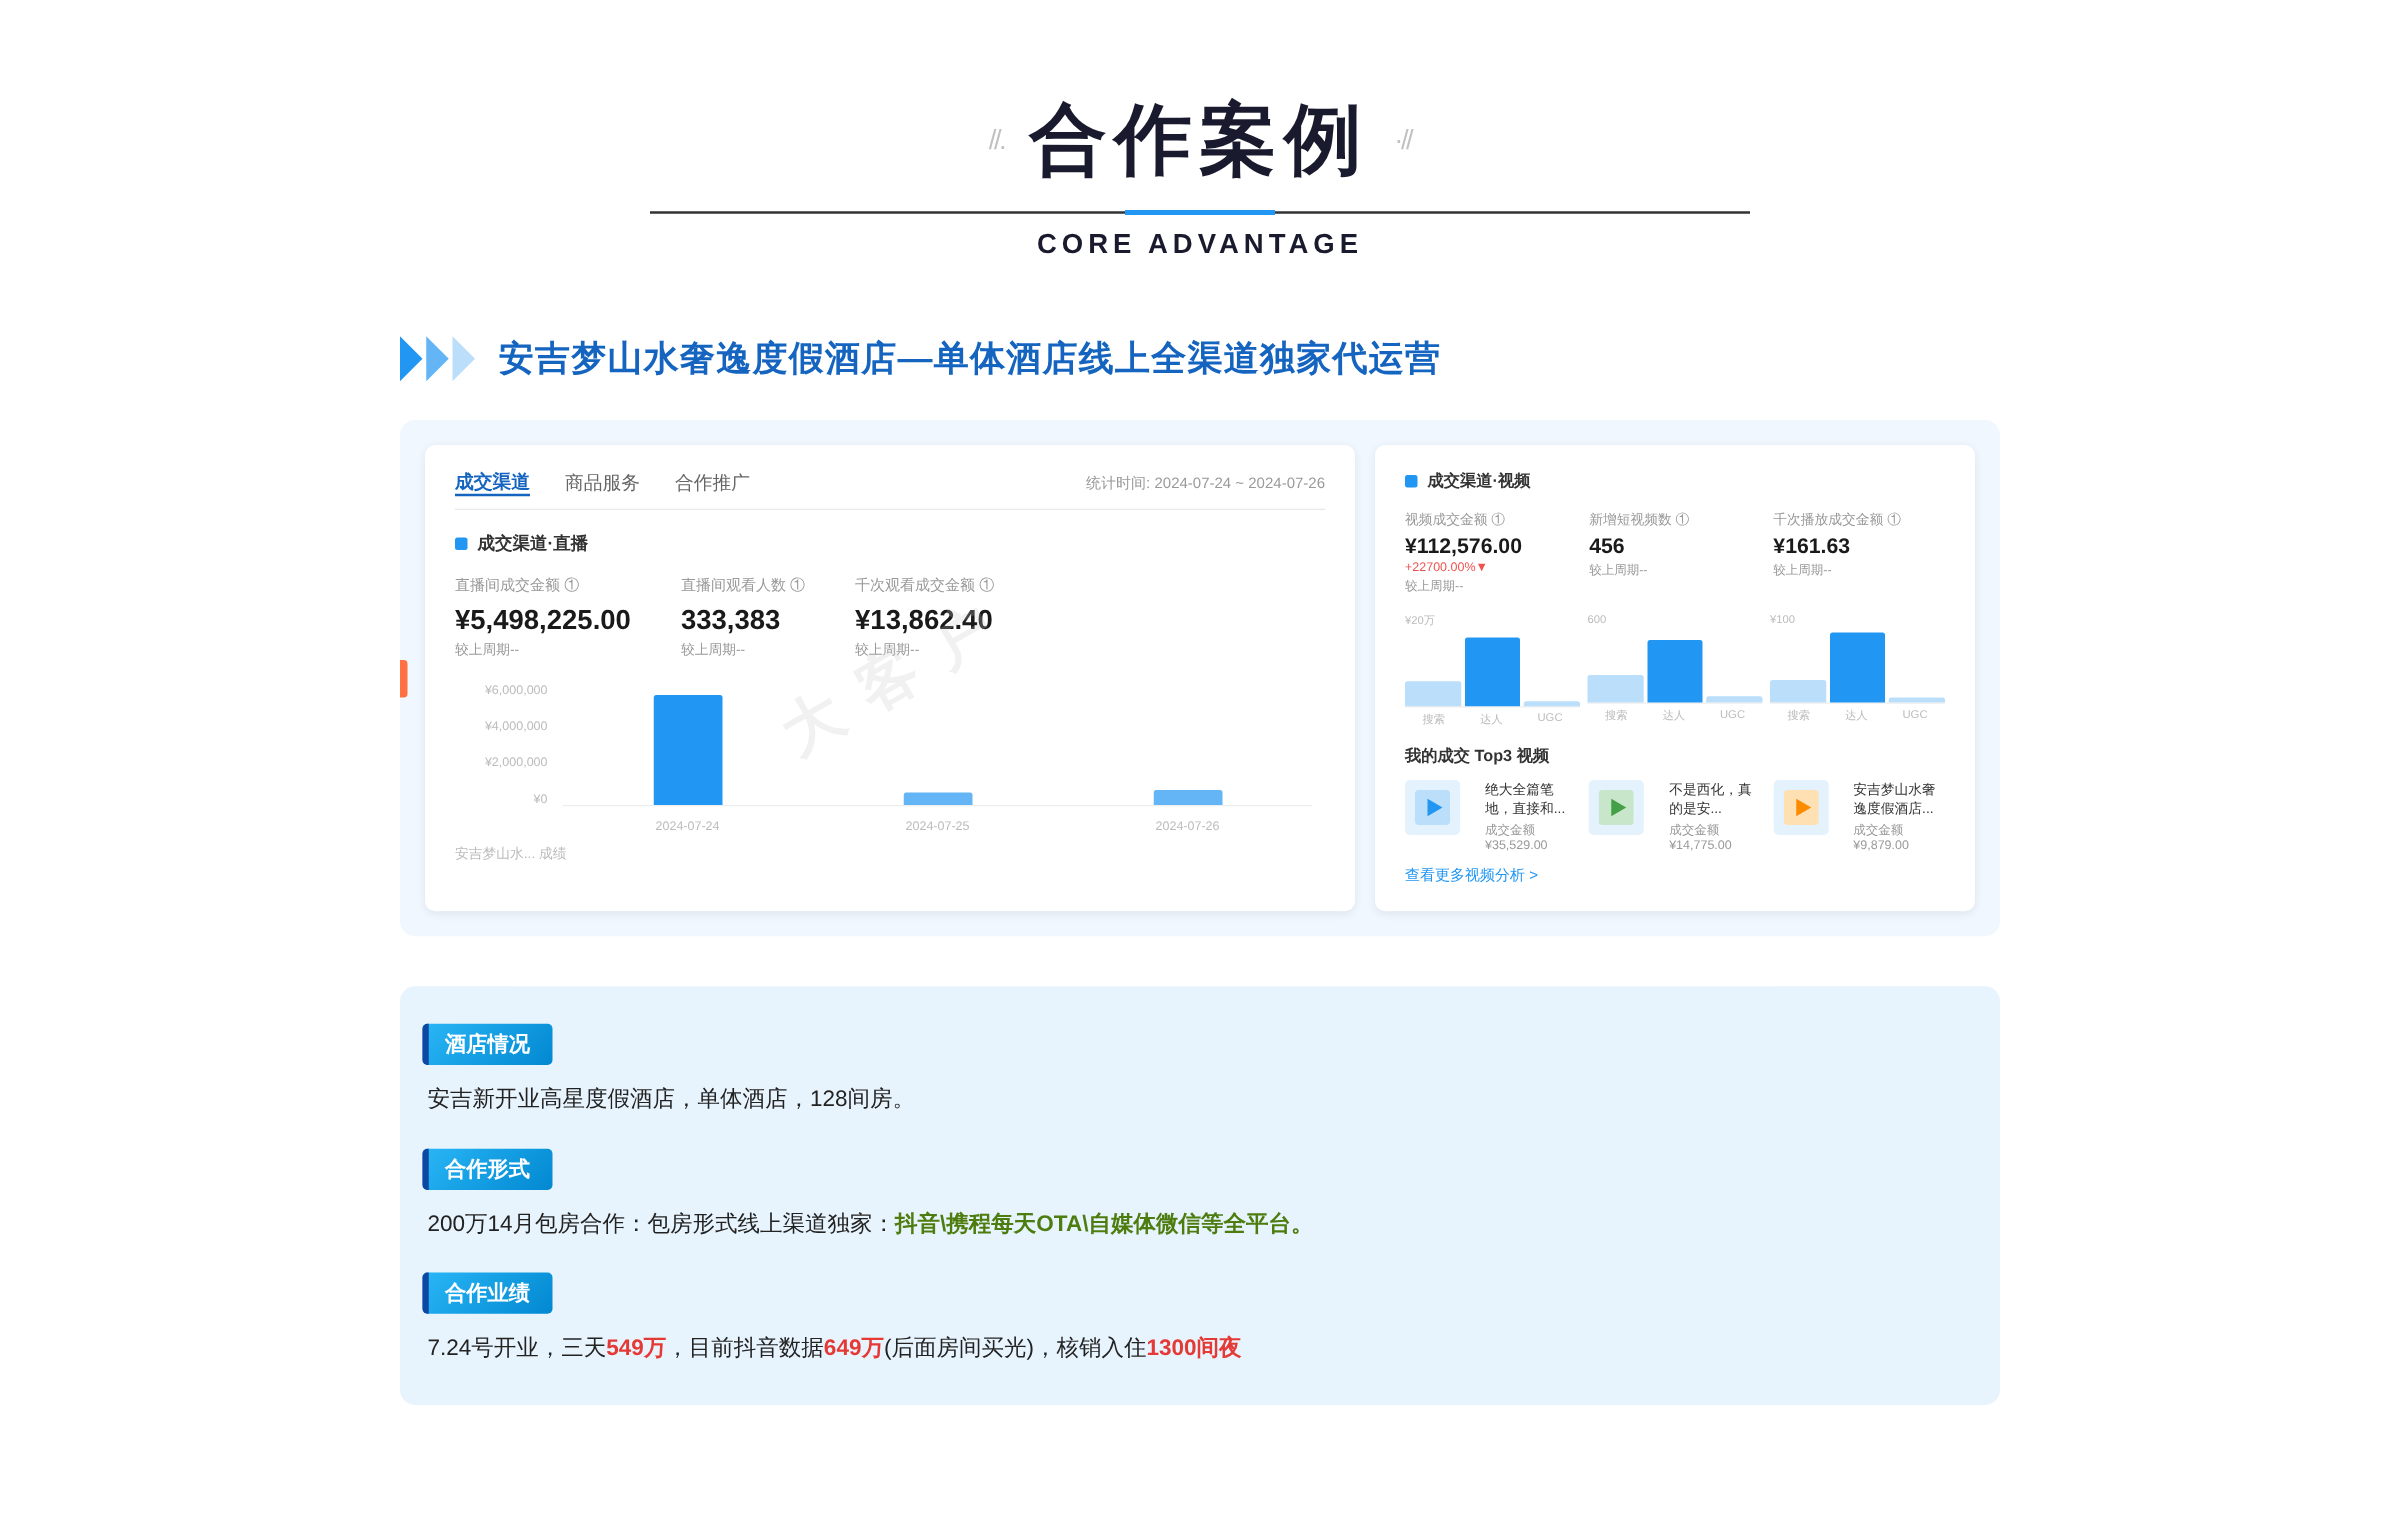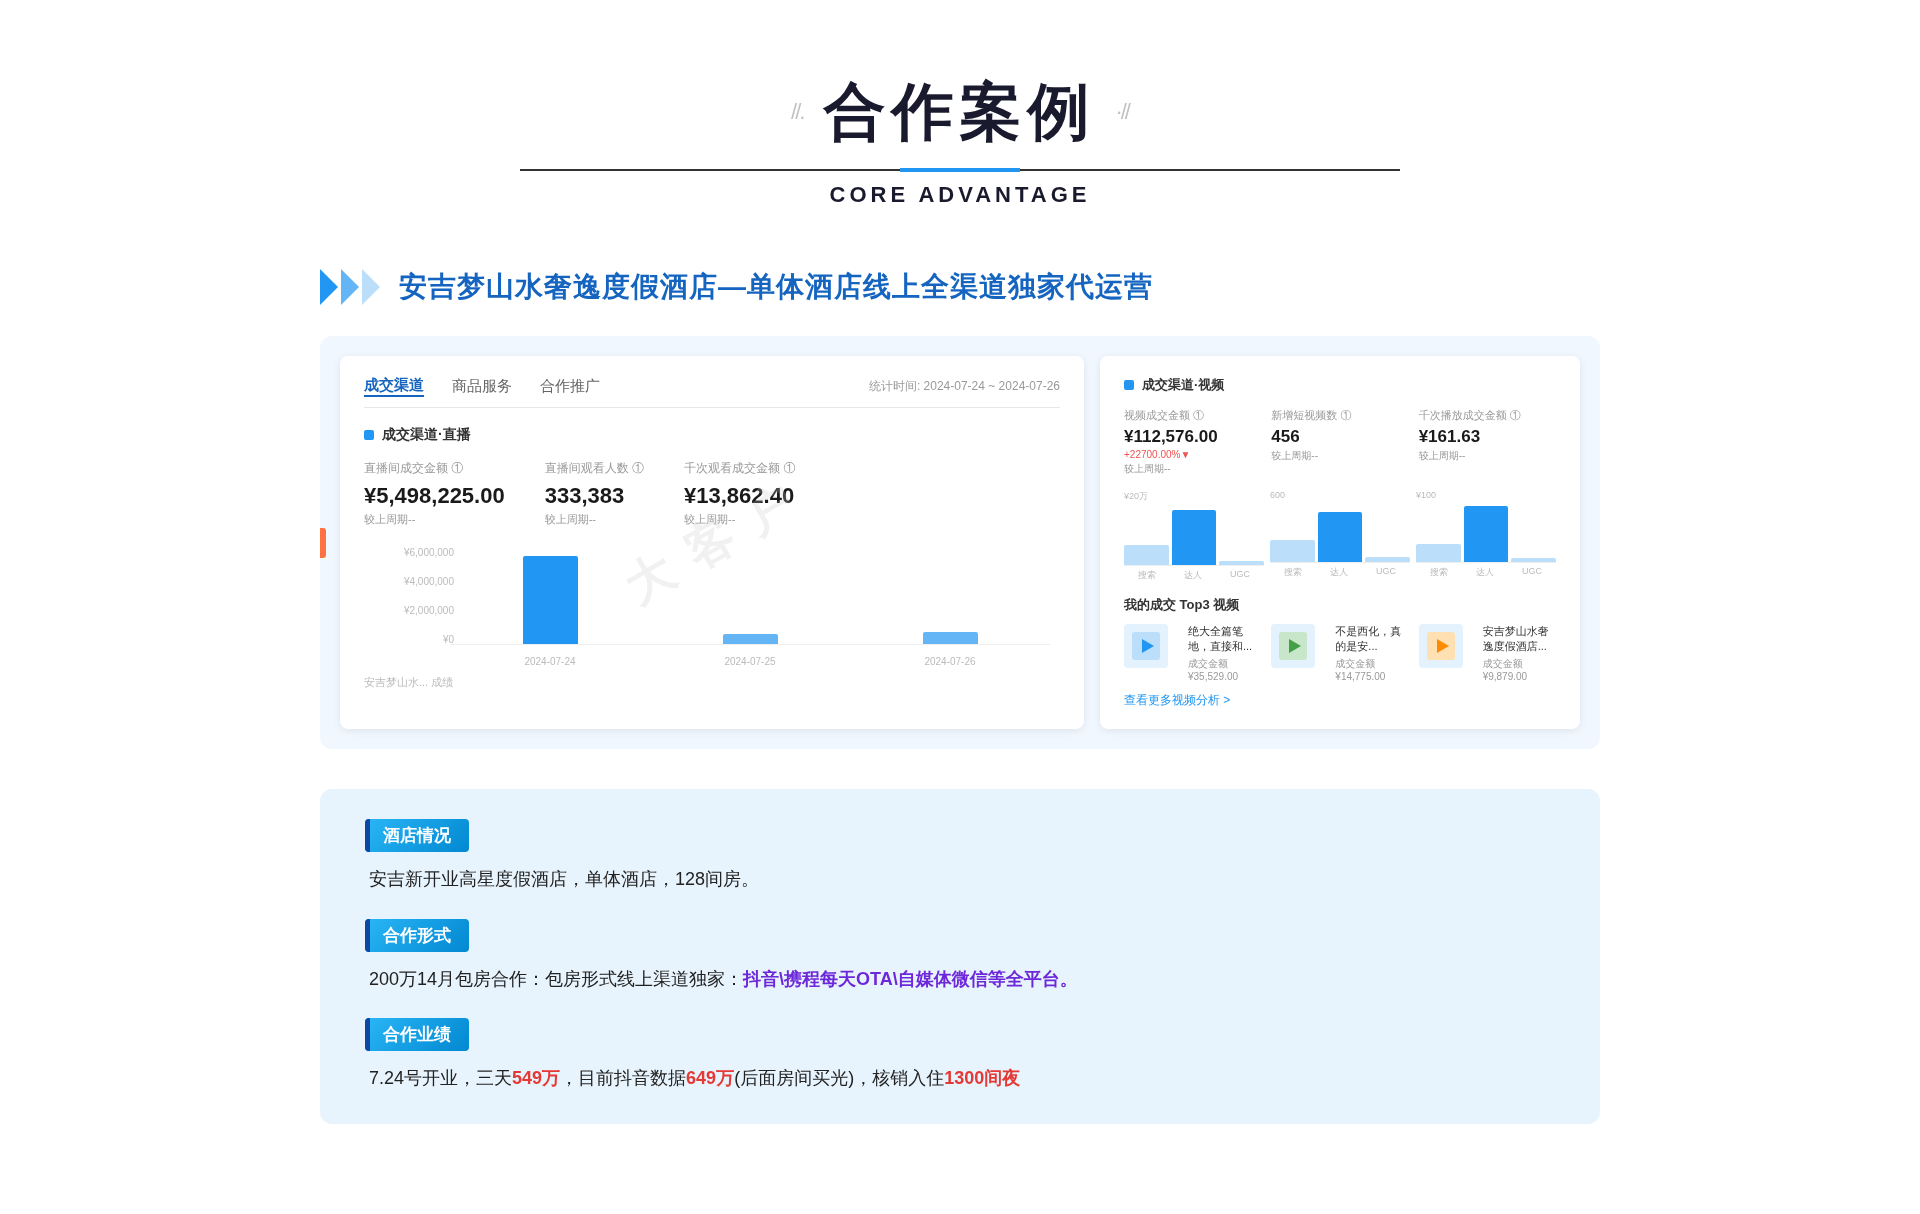--- a/index.html
+++ b/index.html
@@ -343,21 +343,21 @@
       width: 6px;
       height: 30px;
       background: #ff7043;
       border-radius: 0 3px 3px 0;
     }
 
     
     .info-cards-section {
       background: #e8f4fd;
       border-radius: 12px;
-      padding: 30px 45px;
+      padding: 30px 18px;
       margin-top: 10px;
     }
 
     .info-card-block {
       margin-bottom: 24px;
     }
 
     .info-card-block:last-child {
       margin-bottom: 0;
     }
@@ -392,21 +392,21 @@
       line-height: 1.7;
       padding-left: 4px;
     }
 
     .info-text .highlight-red {
       color: #e53935;
       font-weight: 700;
     }
 
     .info-text .highlight-blue {
-      color: #6d28d9;
+      color: #4d7c0f;
       font-weight: 600;
     }
   </style>
 </head>
 <body>
 
 <div class="page-wrapper">
 
   <div class="header-section">
     <div class="header-title-row">
@@ -463,21 +463,21 @@
             <span class="dash-metric-compare">较上周期--</span>
           </div>
           <div class="dash-metric">
             <span class="dash-metric-label">千次观看成交金额 ①</span>
             <span class="dash-metric-value">¥13,862.40</span>
             <span class="dash-metric-compare">较上周期--</span>
           </div>
         </div>
 
         <div style="position:relative; height:120px; margin-top:8px;">
-          <div style="position:absolute; left:16px; top:0; bottom:22px; display:flex; flex-direction:column; justify-content:space-between; font-size:10px; color:#bbb; width:80px; text-align:right; padding-right:6px;">
+          <div style="position:absolute; left:0; top:0; bottom:22px; display:flex; flex-direction:column; justify-content:space-between; font-size:10px; color:#bbb; width:80px; text-align:right; padding-right:6px;">
             <span>¥6,000,000</span>
             <span>¥4,000,000</span>
             <span>¥2,000,000</span>
             <span>¥0</span>
           </div>
           <div style="position:absolute; left:86px; right:10px; top:0; bottom:22px; display:flex; align-items:flex-end; justify-content:space-around; border-bottom:1px solid #eee;">
             <div style="display:flex;flex-direction:column;align-items:center;gap:3px;">
               <div style="width:55px; height:88px; background:#2196f3; border-radius:2px 2px 0 0;"></div>
             </div>
             <div style="display:flex;flex-direction:column;align-items:center;gap:3px;">

